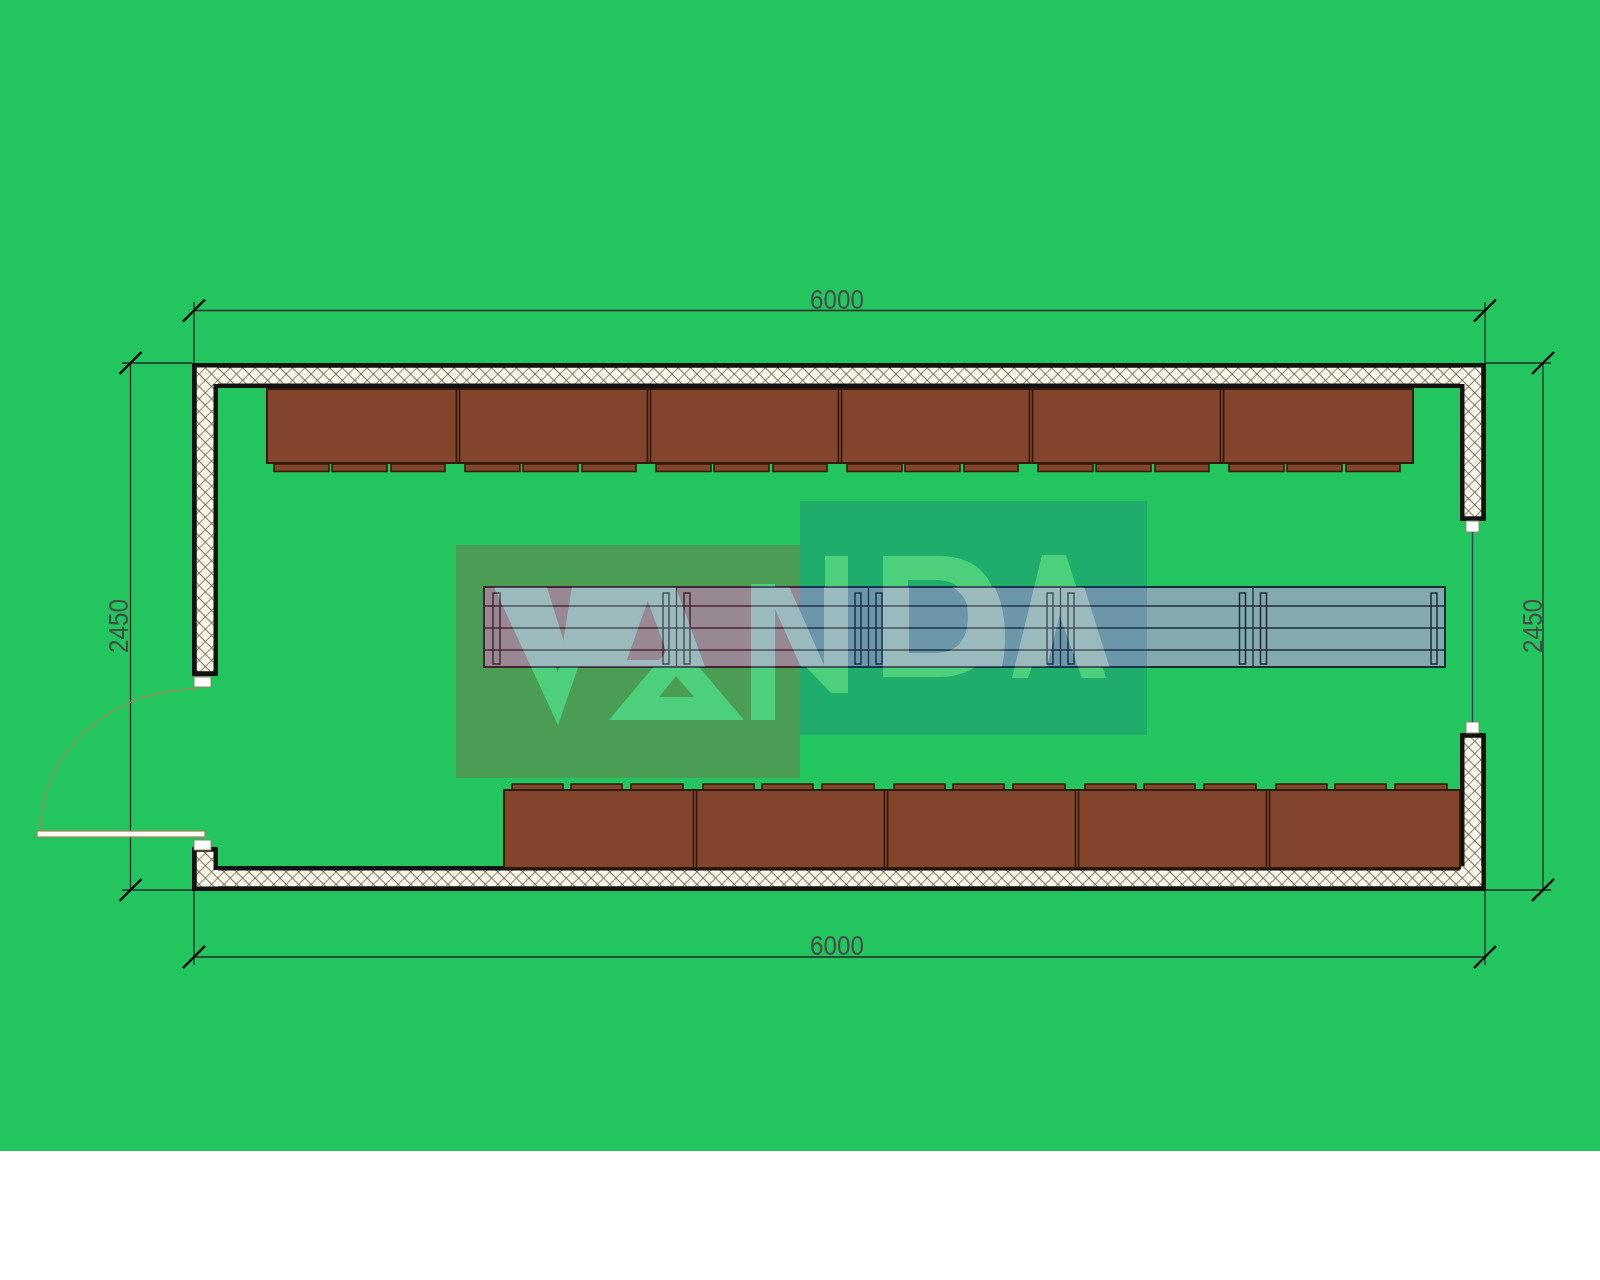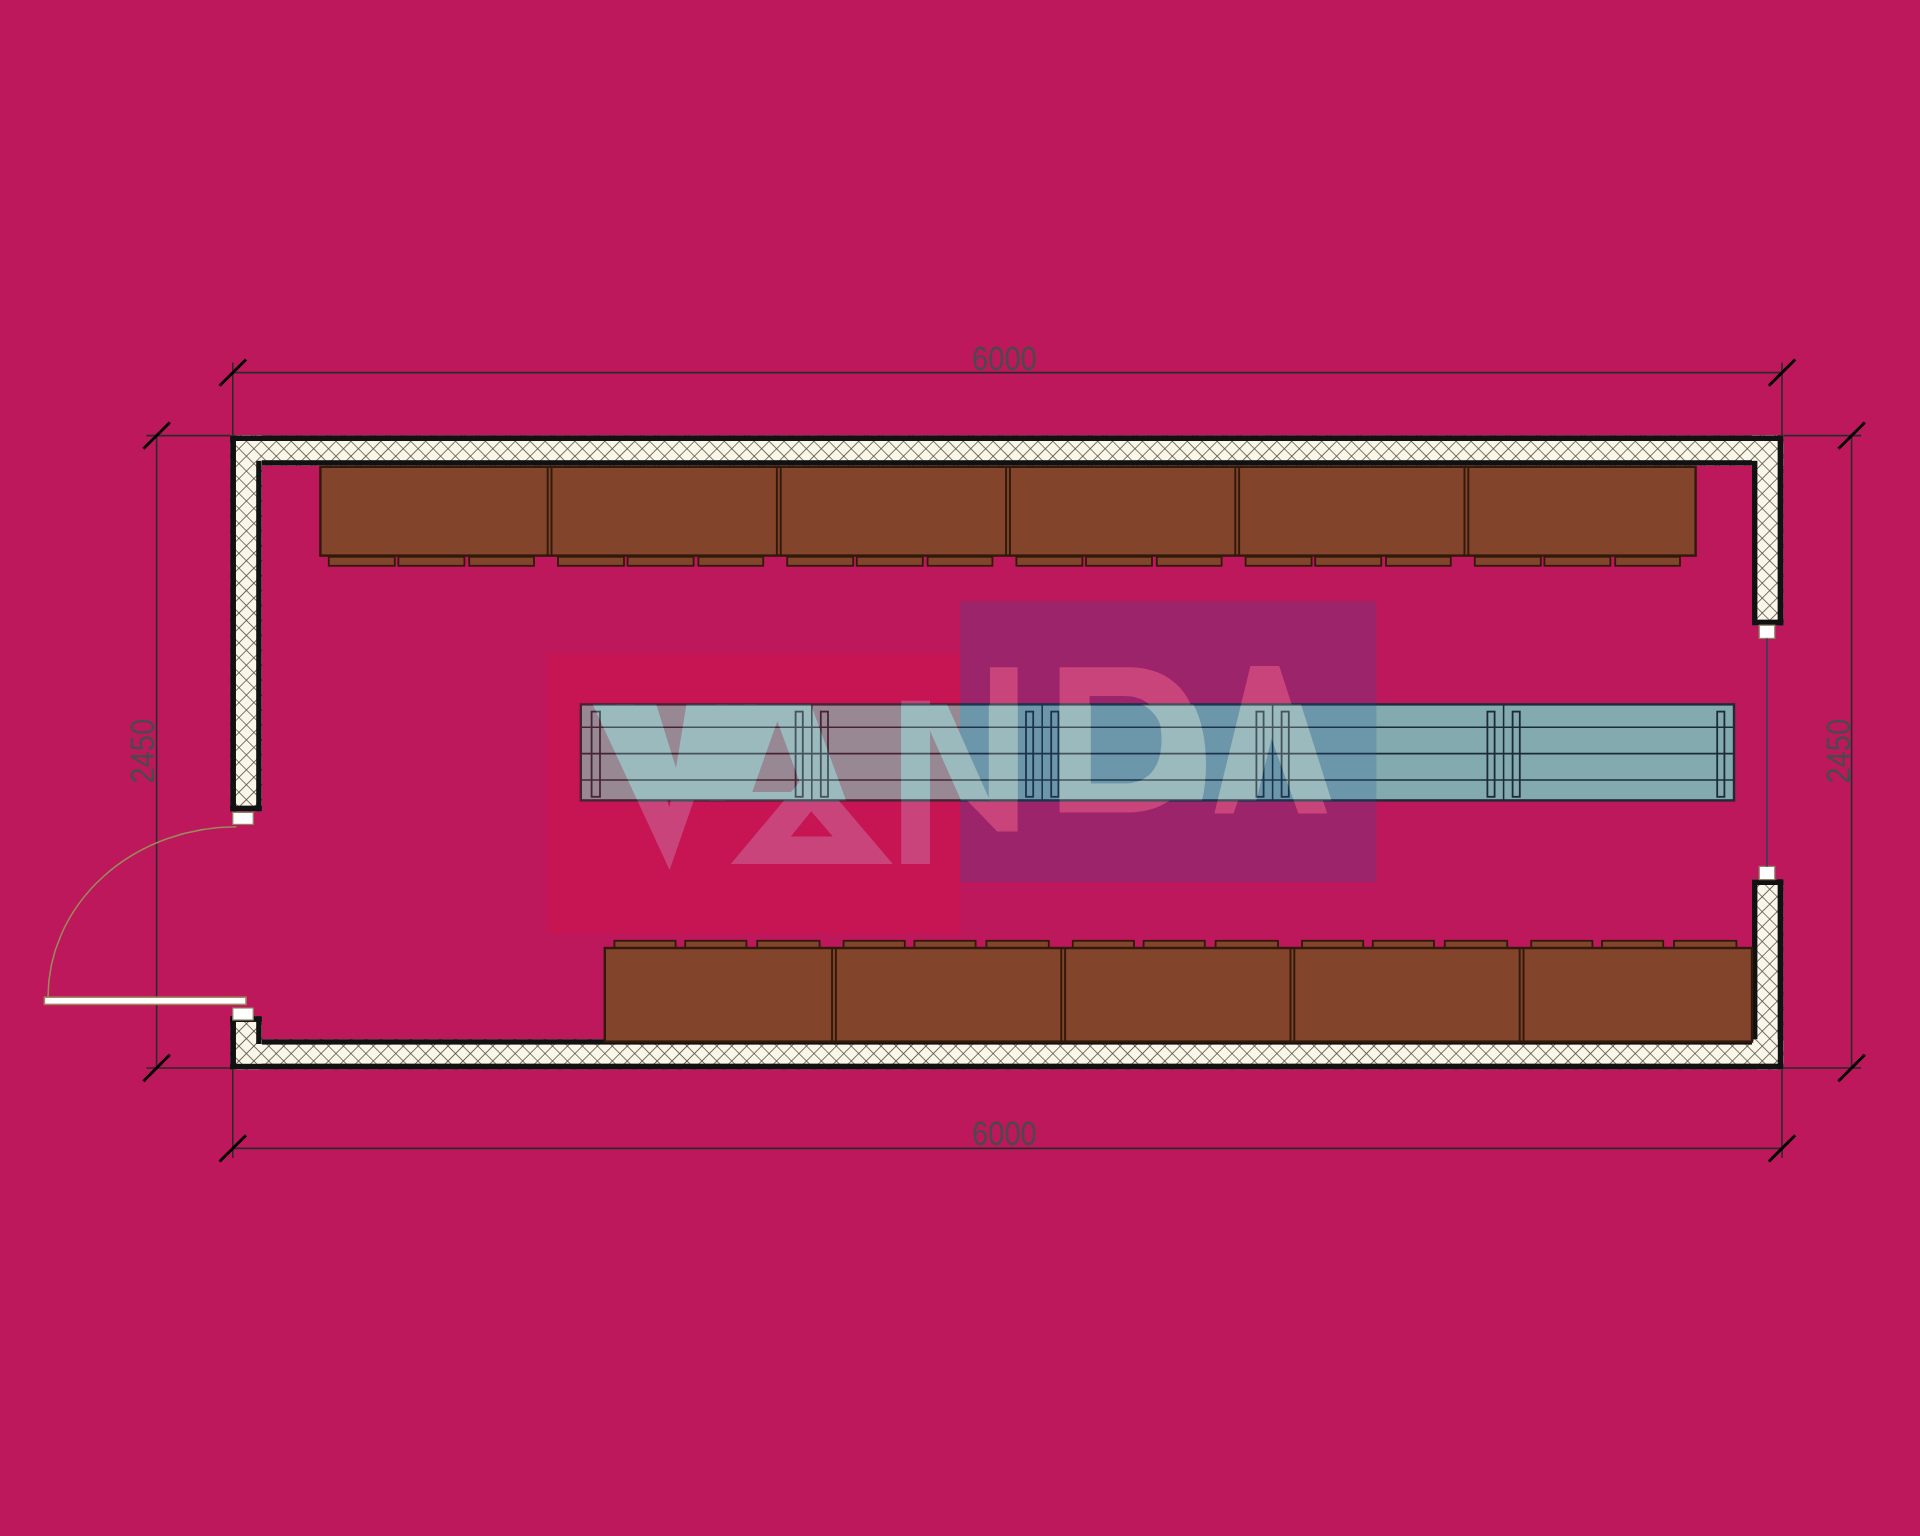--- a/index.html
+++ b/index.html
@@ -1,16 +1,16 @@
 <!DOCTYPE html>
 <html><head>
 <meta charset="utf-8">
 <style>
   html,body{margin:0;padding:0;background:#ffffff;}
-  .page{width:1600px;height:1280px;position:relative;background:#be185d;font-family:"Liberation Sans",sans-serif;}
+  .page{width:1600px;height:1151px;position:relative;background:#22c55e;font-family:"Liberation Sans",sans-serif;}
 </style>
 </head>
 <body>
 <div class="page">
 <svg width="1600" height="1280" viewBox="0 0 1600 1280" font-family="Liberation Sans, sans-serif">
   <defs>
     <pattern id="hatch" patternUnits="userSpaceOnUse" width="8.8" height="8.8" patternTransform="rotate(45)">
       <rect x="0" y="0" width="8.8" height="8.8" fill="#faf6ea"></rect>
       <path d="M0,0 H8.8 M0,0 V8.8" stroke="#4d4932" stroke-width="1.25" fill="none"></path>
     </pattern>

